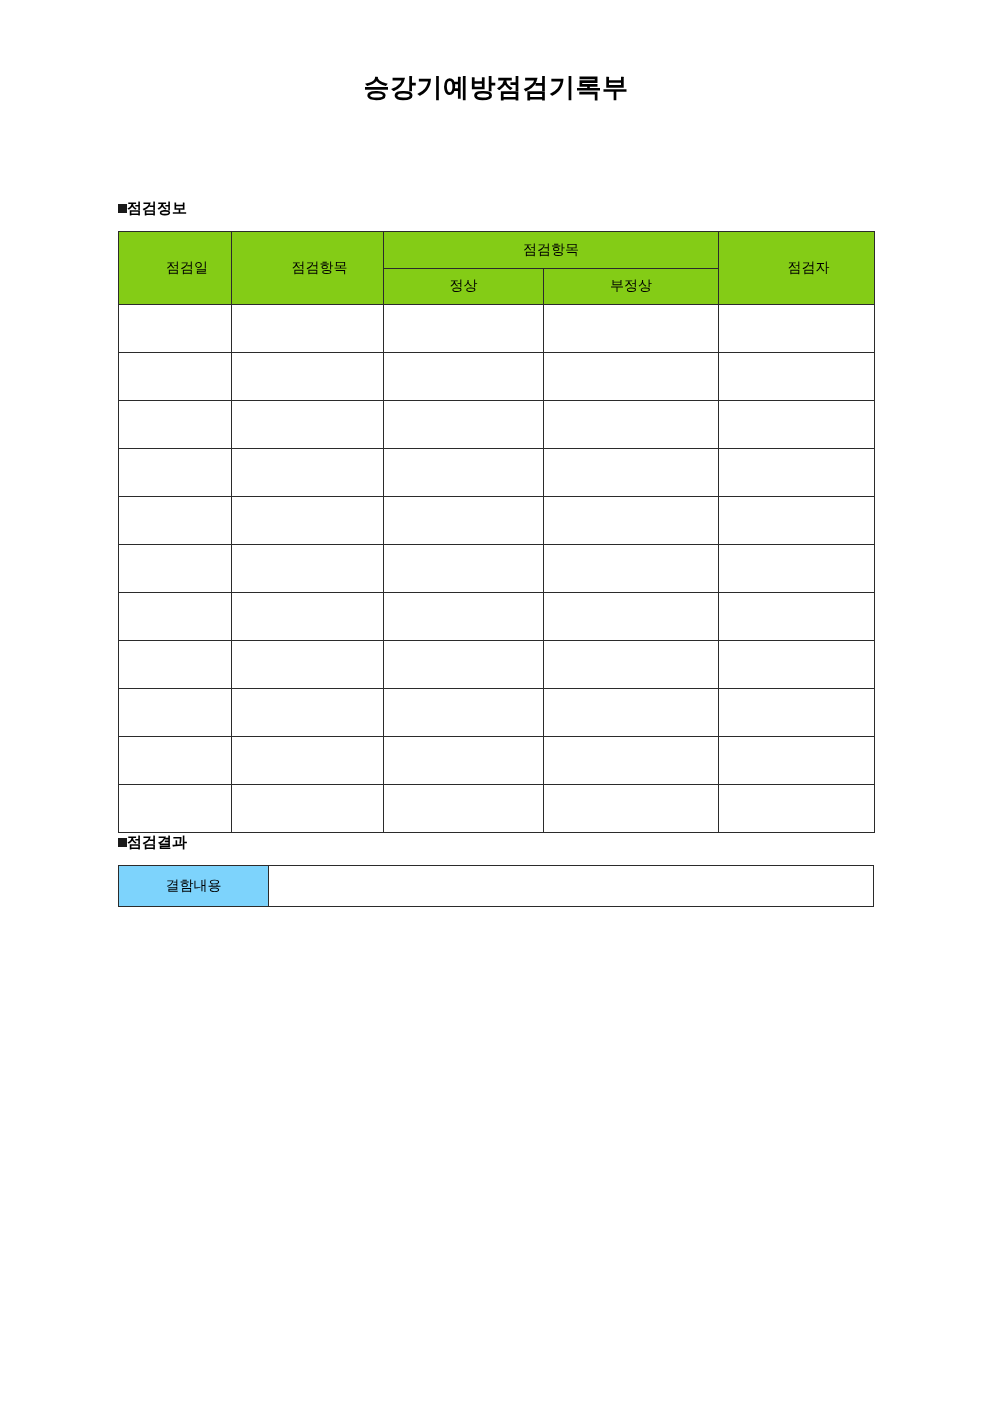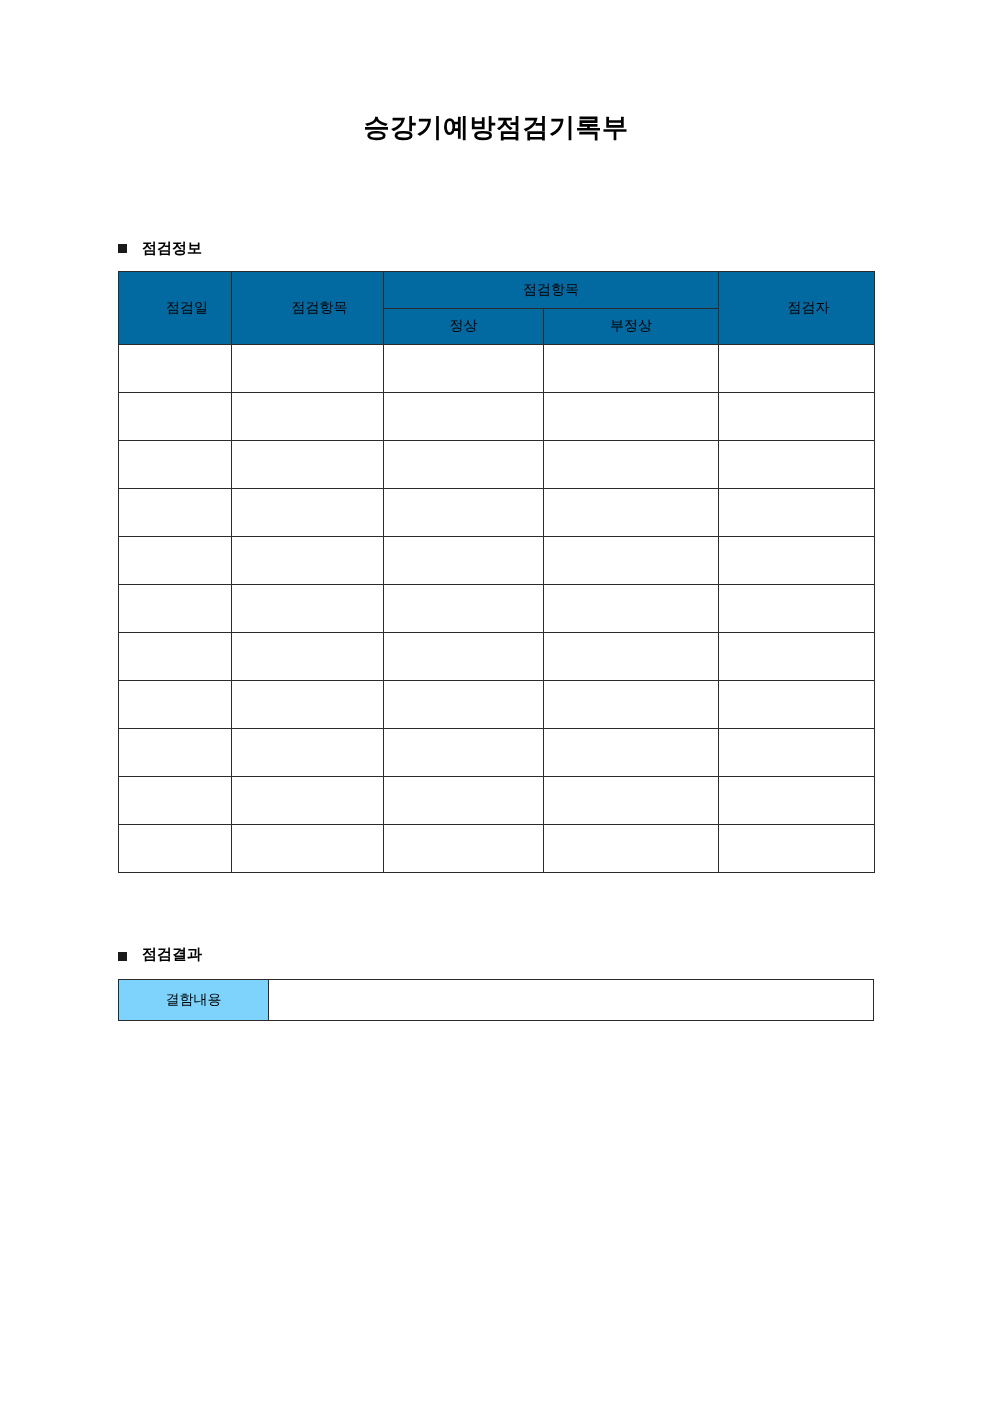--- a/index.html
+++ b/index.html
@@ -20,50 +20,48 @@
     height: 1403px;
     box-sizing: border-box;
     padding: 0;
     position: relative;
   }
   .doc-title {
     text-align: center;
     font-size: 26px;
     font-weight: bold;
     letter-spacing: 0.5px;
-    margin: 0;
-    padding-top: 112px;
+    margin: 16px;
+    padding-top: 56px;
     line-height: 1.2;
   }
   .section {
     margin-left: 118px;
     margin-right: 118px;
   }
   .section-heading {
     font-size: 15px;
     font-weight: bold;
     margin: 0;
     padding: 0;
     line-height: 1.2;
     display: flex;
     align-items: center;
-    gap: 15px;
+    gap: 0;
   }
   .sq {
     display: inline-block;
     width: 9px;
     height: 9px;
     background: #1a1a1a;
   }
   .heading-info {
     margin-top: 96px;
   }
   .heading-result {
-    margin-top: 74px;
-    font-family: Liberation Mono, monospace;
   }
   table {
     border-collapse: collapse;
     width: 756px;
     table-layout: fixed;
   }
   table.info-table {
     margin-top: 14px;
   }
   table.result-table {
@@ -72,21 +70,21 @@
   .info-table th, .info-table td,
   .result-table th, .result-table td {
     border: 1px solid #2b2b2b;
     font-size: 14px;
     font-weight: normal;
     text-align: center;
     vertical-align: middle;
     padding: 0;
   }
   .info-table th {
-    background: #0369a1;
+    background: #84cc16;
   }
   .info-table .hdr-tall {
     height: 72px;
     padding-left: 24px;
   }
   .info-table .hdr-row1 {
     height: 36px;
   }
   .info-table .hdr-row2 {
     height: 36px;

